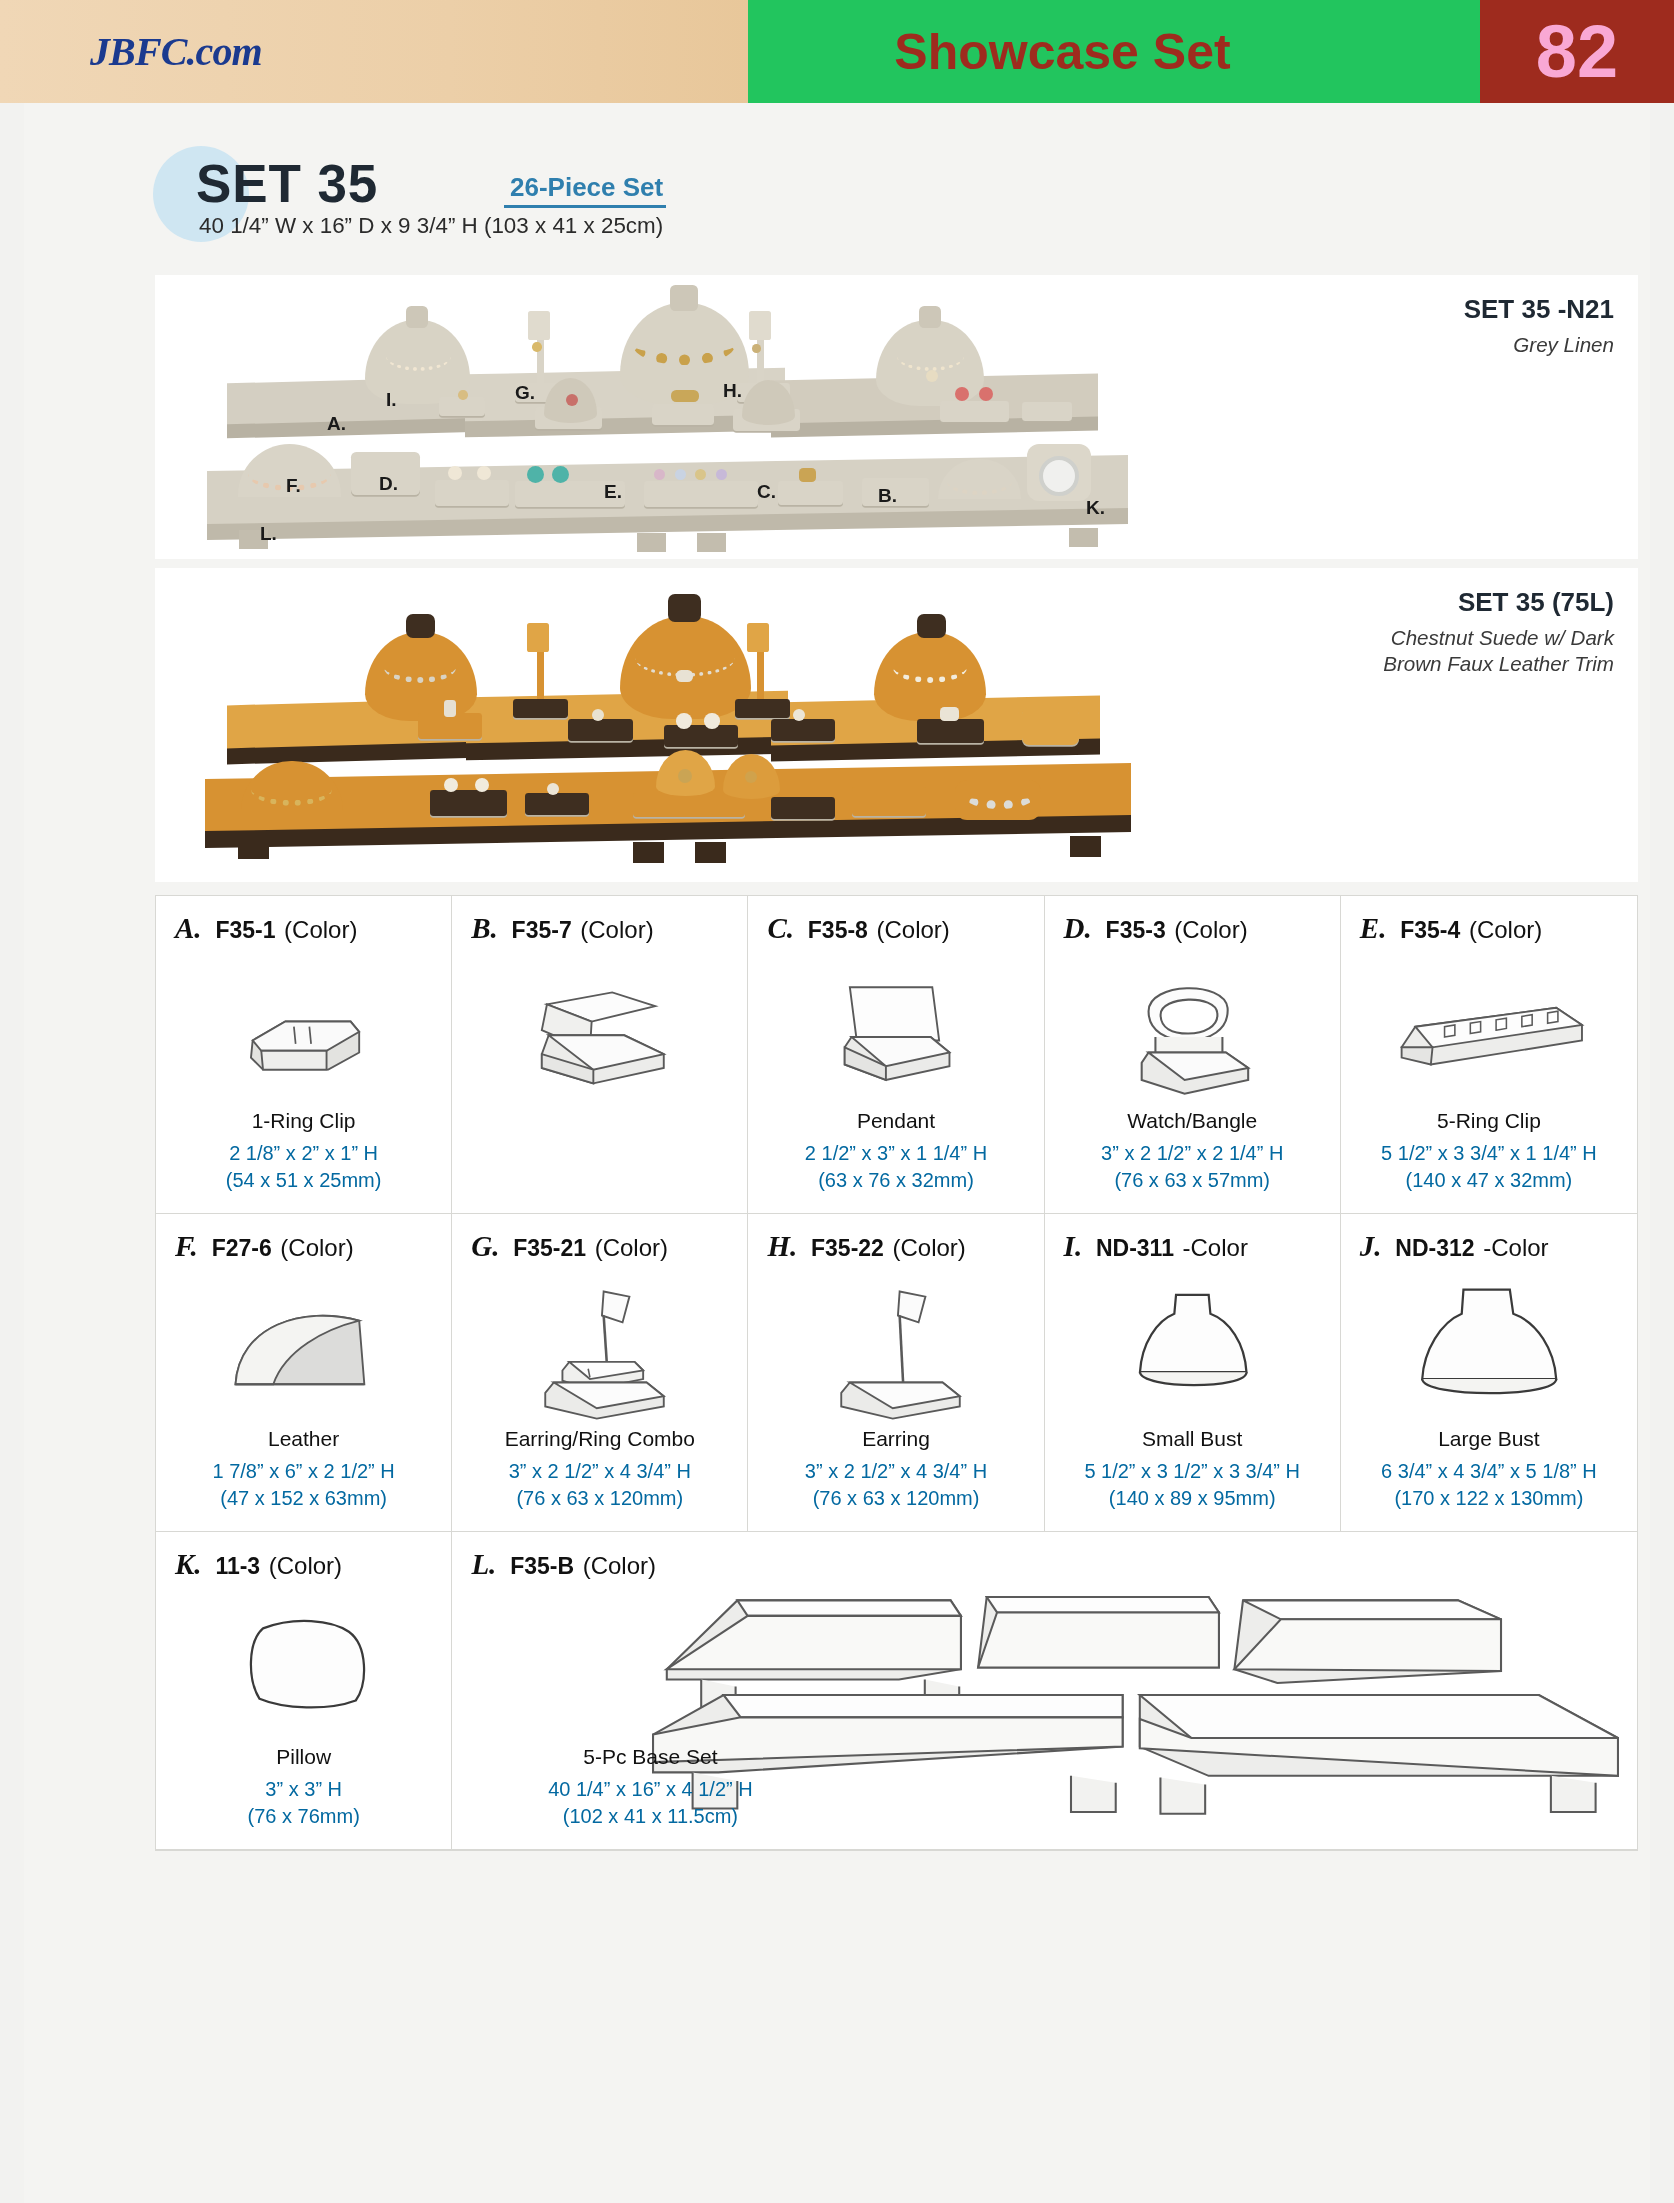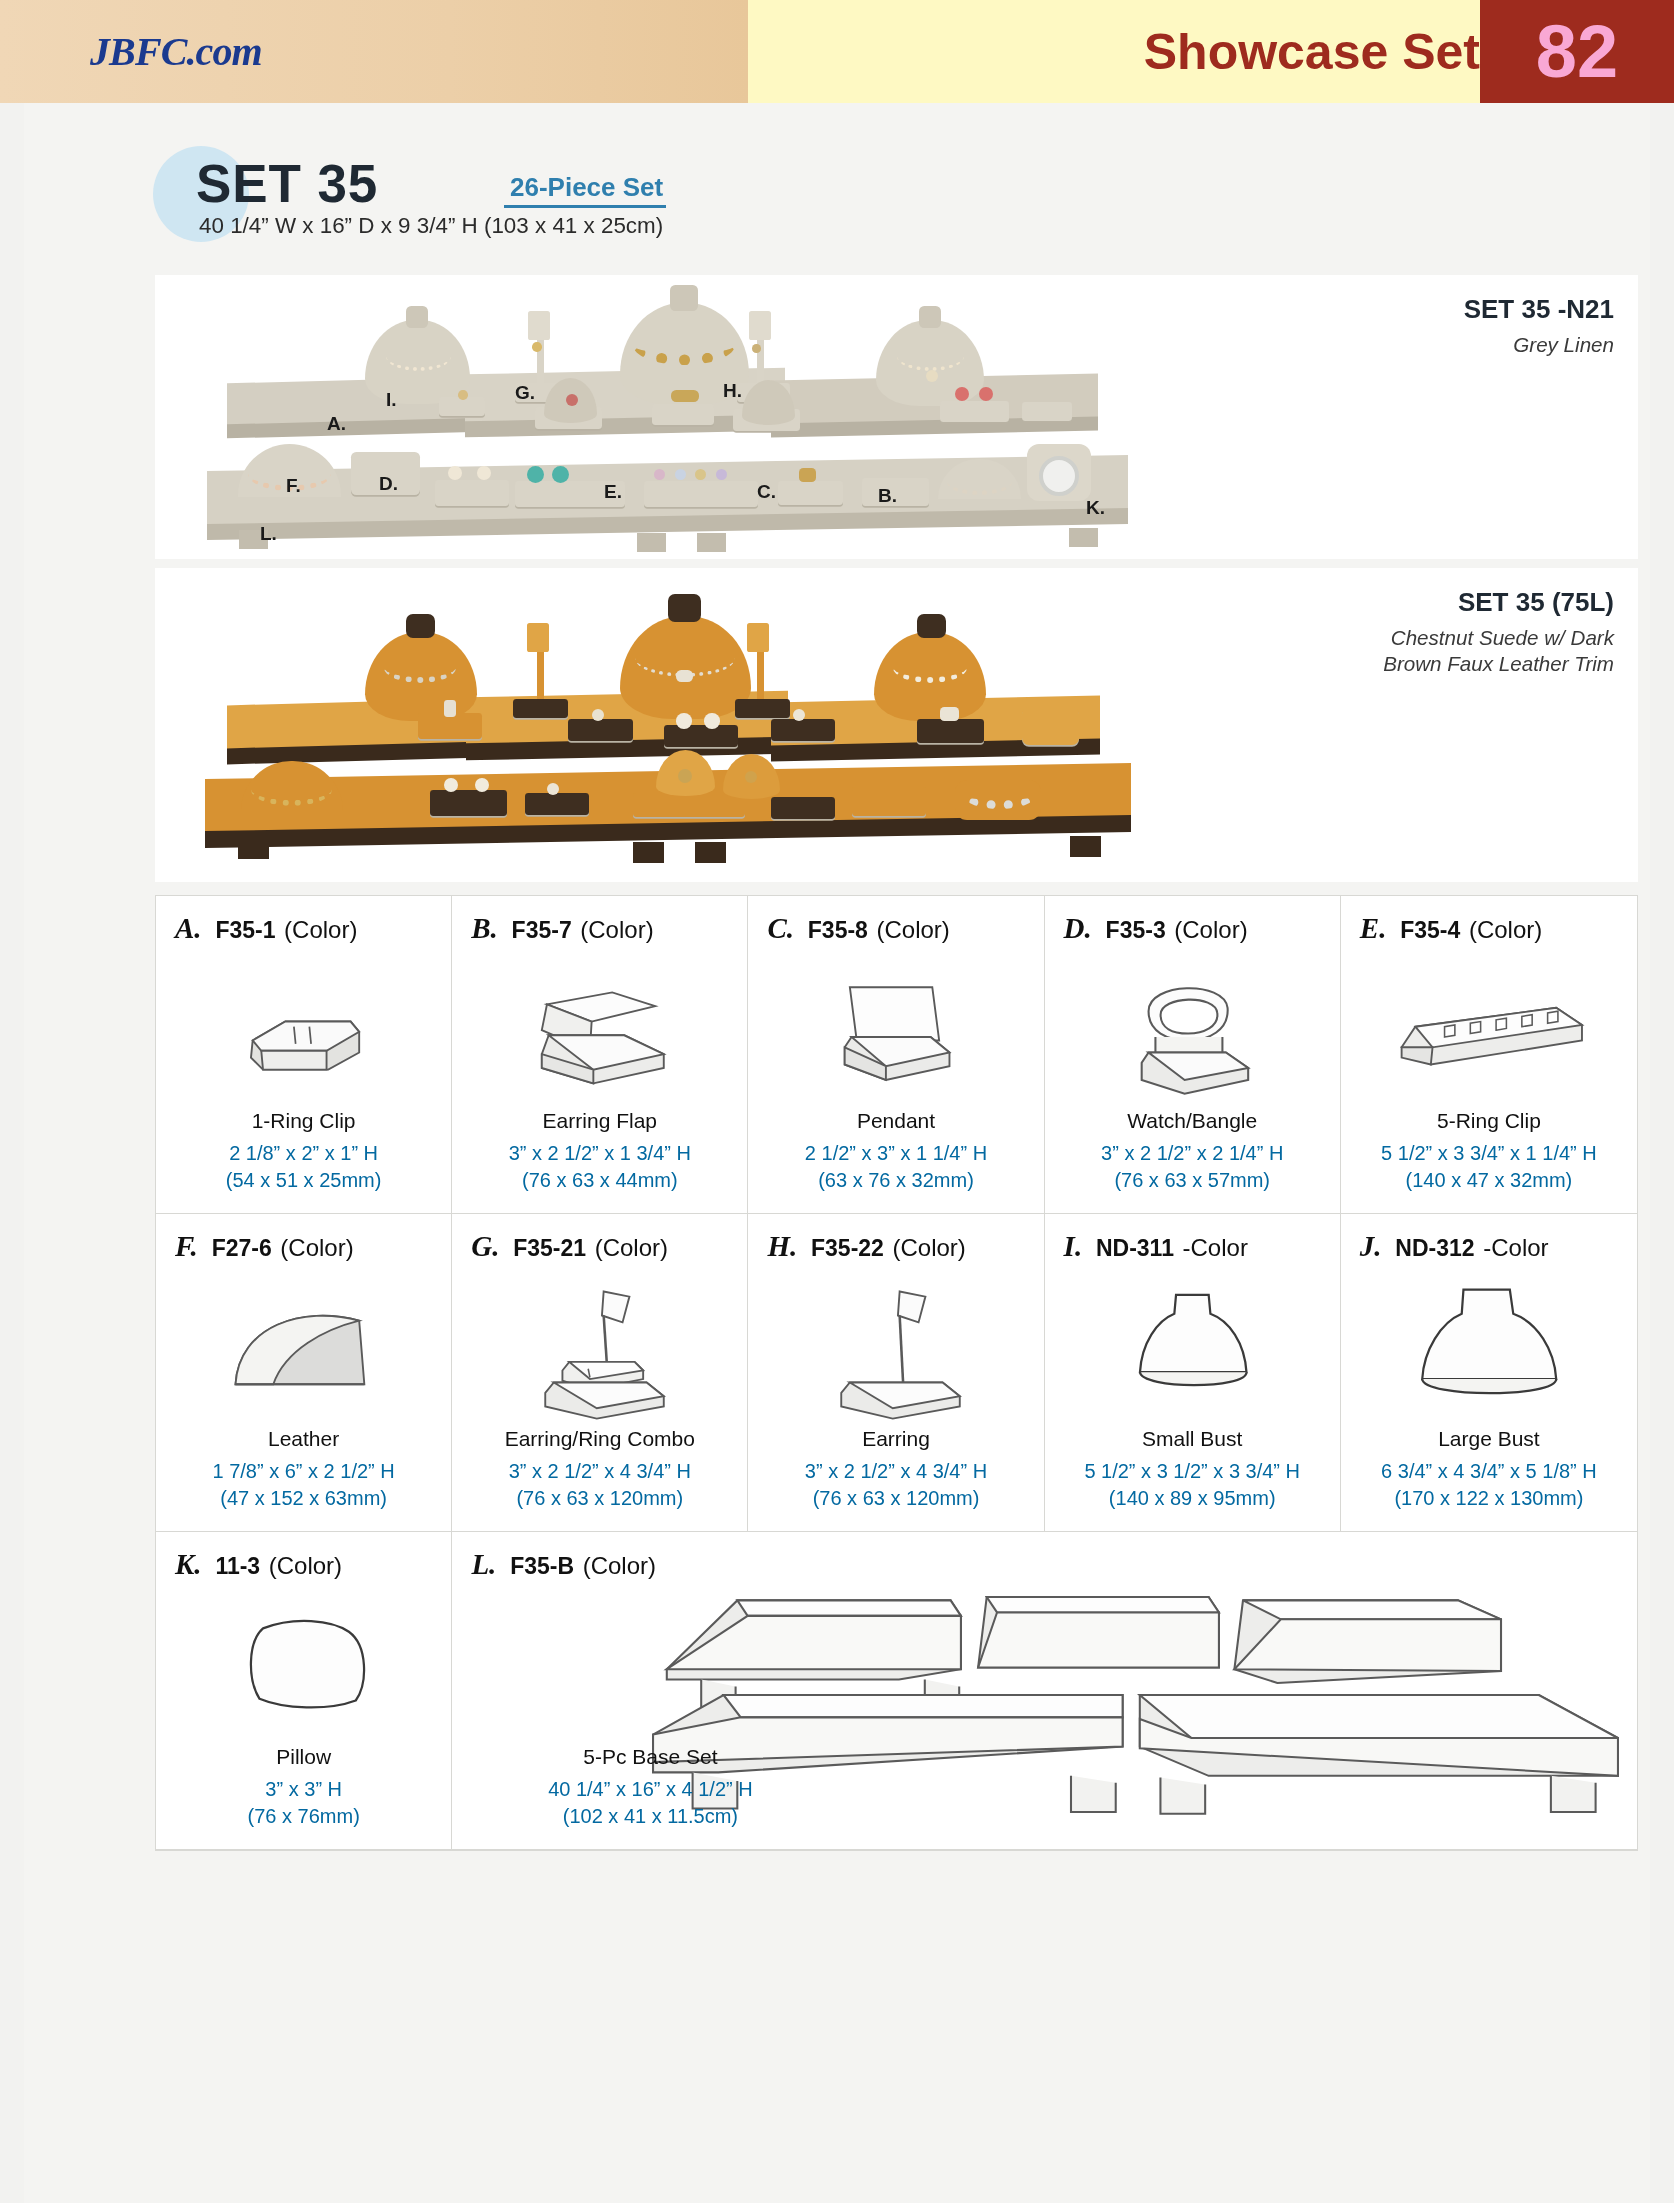--- a/index.html
+++ b/index.html
@@ -29,22 +29,22 @@
     margin-left: 90px;
     font-family: "Liberation Serif", serif;
     font-style: italic;
     font-weight: bold;
     font-size: 40px;
     color: #1b3a8f;
     letter-spacing: -0.9px;
   }
   .header-mid {
     flex: 1; height: 103px;
-    background: #fef9c3;
-    display: flex; align-items: center; justify-content: flex-end;
+    background: #22c55e;
+    display: flex; align-items: center; justify-content: center;
     position: relative;
   }
   .header-mid .title {
     font-weight: bold;
     font-size: 50px;
     color: #9e2b1e;
     letter-spacing: 0px;
     margin-left: -103px;
   }
   .header-right {
@@ -565,25 +565,20 @@
           <svg viewBox="0 0 340 170" width="293" height="146">
             <g fill="#fafafa" stroke="#5a5a5a" stroke-width="2.2">
               <path d="M110 54 L186 40 L236 56 L162 74 Z" fill="#fcfcfc"></path>
               <path d="M110 54 L162 74 L160 108 L104 84 Z" fill="#f0f0ee"></path>
               <path d="M104 112 L112 90 L200 90 L246 112 L246 128 L164 146 L104 128 Z" fill="#ececea"></path>
               <path d="M112 90 L200 90 L246 112 L164 130 Z" fill="#fbfbfb"></path>
               <path d="M104 112 L164 130 L164 146 L104 128 Z" fill="#e6e6e4"></path>
             </g>
           </svg>
         </div>
-        <div class="cell-text">
-          <div class="cell-name">Earring Flap</div>
-          <div class="cell-dim">3” x 2 1/2” x 1 3/4” H</div>
-          <div class="cell-dim">(76 x 63 x 44mm)</div>
-        </div>
       </div>
 
       <div class="cell cell-5">
         <div class="cell-head">
           <span class="cell-letter">C.</span>
           <span class="cell-code">F35-8</span>
           <span class="cell-color">(Color)</span>
         </div>
         <div class="cell-art">
           <svg viewBox="0 0 340 170" width="293" height="146">

